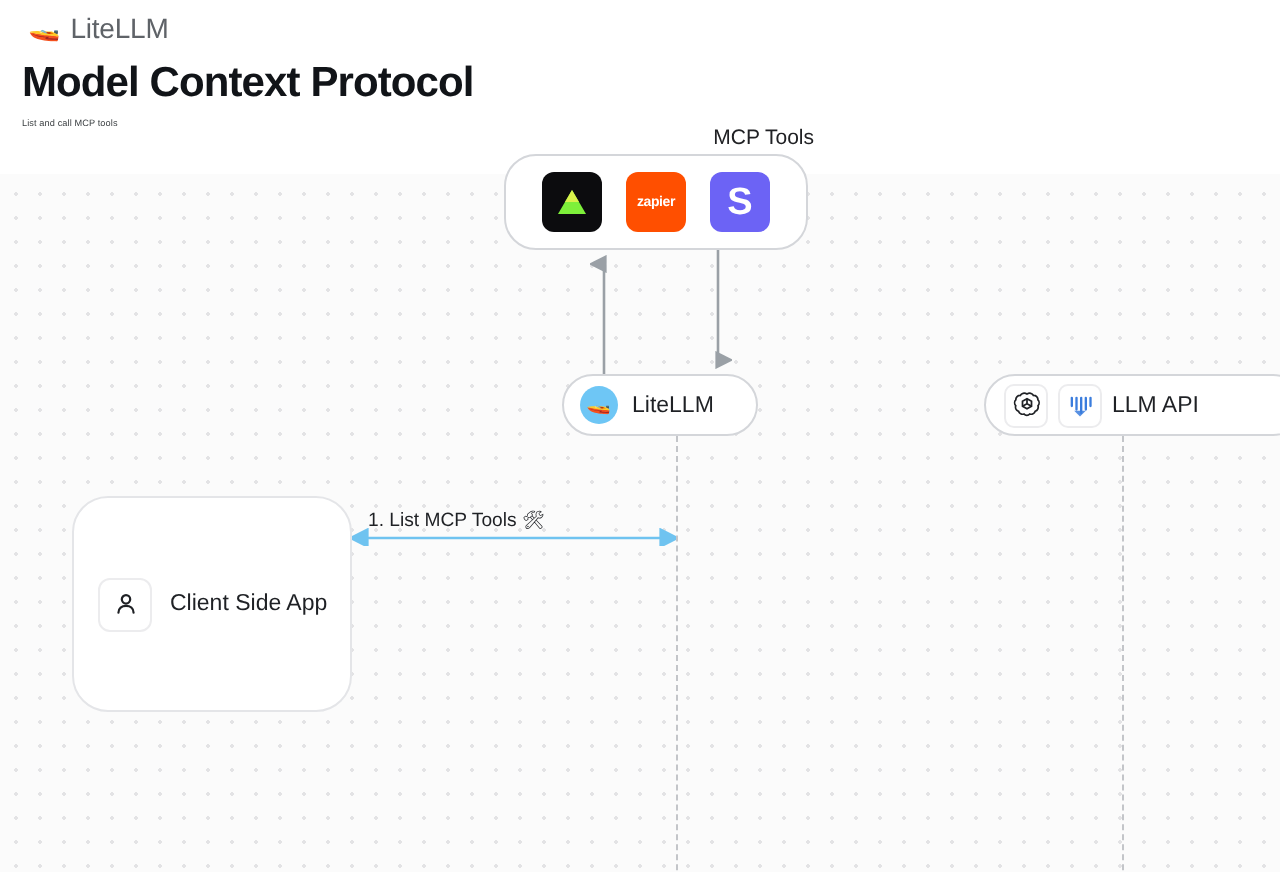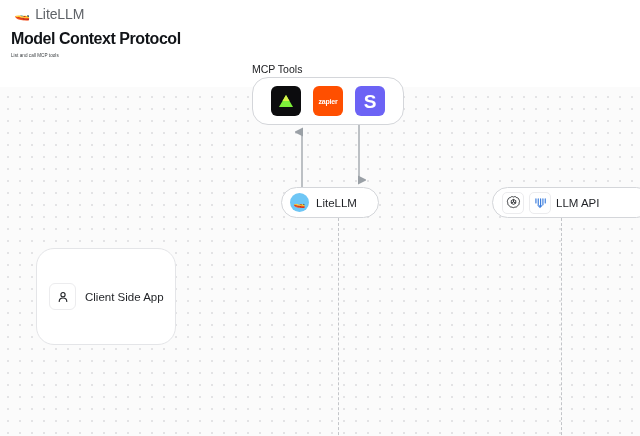--- a/index.html
+++ b/index.html
@@ -46,21 +46,21 @@
     letter-spacing: -0.1px;
   }
 
   
   #heading-block {
     position: absolute;
     left: 11px; top: 30px;
     z-index: 30;
   }
   #page-title {
-    font-size: 16px;
+    font-size: 21px;
     font-weight: bold;
     color: #111418;
     letter-spacing: -0.45px;
     margin: 0;
     line-height: 1.15;
   }
   #page-subtitle {
     font-size: 4.6px;
     color: #3c4043;
     margin-top: 5px;
@@ -96,21 +96,21 @@
     align-items: center;
     box-sizing: border-box;
     z-index: 20;
   }
 
   
   #mcp-group-label {
     position: absolute;
     left: 0; top: 36px;
     width: 155px;
-    text-align: left;
+    text-align: right;
     font-size: 10.5px;
     color: #202124;
     z-index: 21;
   }
   #mcp-tools-box {
     left: 252px; top: 50px;
     width: 152px; height: 48px;
     justify-content: center;
     gap: 12px;
     border-radius: 16px;
@@ -177,21 +177,21 @@
     display: flex;
     align-items: center;
     justify-content: center;
     flex: none;
   }
 
   
   #client-card {
     position: absolute;
     left: 36px; top: 221px;
-    width: 140px; height: 97px;
+    width: 140px; height: 108px;
     background: #ffffff;
     border: 1.2px solid #e4e5e8;
     border-radius: 18px;
     display: flex;
     align-items: center;
     padding-left: 12px;
     gap: 9px;
     box-sizing: border-box;
     z-index: 20;
   }
@@ -330,20 +330,37 @@
     <div id="client-card">
       <span class="person-tile">
         <svg width="14" height="14" viewBox="0 0 24 24" fill="none" stroke="#1f2125" stroke-width="1.9" stroke-linecap="round">
           <circle cx="12" cy="8" r="3.6"></circle>
           <path d="M5.5,19.5 C5.5,15.6 8.4,13.6 12,13.6 C15.6,13.6 18.5,15.6 18.5,19.5"></path>
         </svg>
       </span>
       <span class="card-label">Client Side App</span>
     </div>
 
+    <div class="msg blue" id="msg-1">
+      <span class="msg-label">
+        <span>1. List MCP Tools</span>
+        <span class="tool-emoji">🛠</span>
+      </span>
+      <svg width="162" height="20" viewBox="0 0 162 20" style="position:absolute; left:0; top:0;">
+        <defs>
+          <marker id="b-left" markerWidth="8" markerHeight="8" refX="7" refY="4" orient="auto">
+            <path d="M8,0 L8,8 L0,4 Z" fill="#6fc3f0"></path>
+          </marker>
+          <marker id="b-right" markerWidth="8" markerHeight="8" refX="1" refY="4" orient="auto">
+            <path d="M0,0 L0,8 L8,4 Z" fill="#6fc3f0"></path>
+          </marker>
+        </defs>
+        <line x1="7" y1="16" x2="155" y2="16" stroke="#6fc3f0" stroke-width="1.3" marker-start="url(#b-left)" marker-end="url(#b-right)"></line>
+      </svg>
+    </div>
 
 
 
   </div>
 
   <div id="topbar">
     <div id="brand">
       <span class="logo-glyph">🚤</span>
       <span class="brand-text">LiteLLM</span>
     </div>

